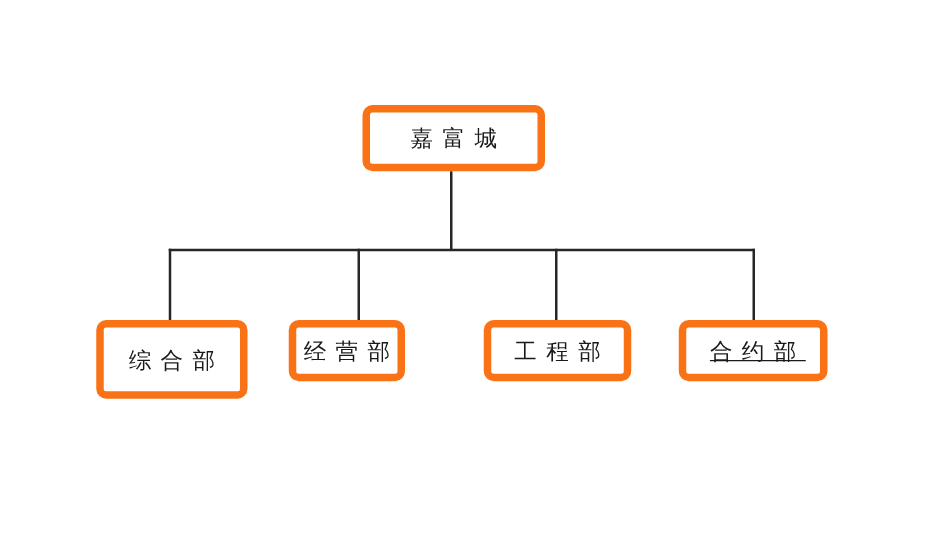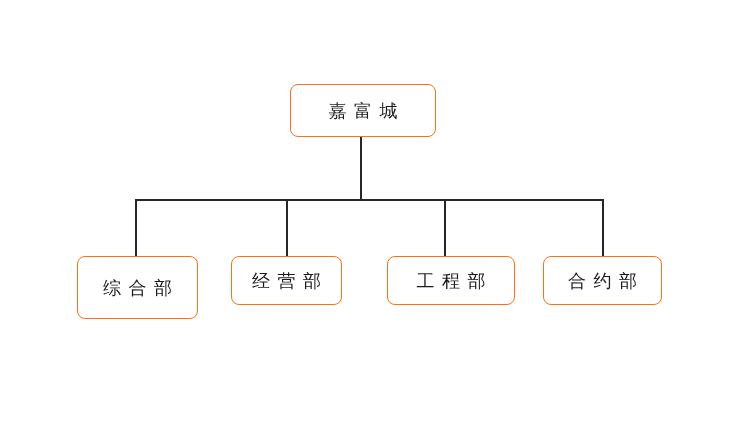--- a/index.html
+++ b/index.html
@@ -11,37 +11,37 @@
     position: relative;
     width: 740px;
     height: 427px;
     background: #ffffff;
     overflow: hidden;
     font-family: "Liberation Serif", "DejaVu Serif", serif;
   }
   .org-node {
     position: absolute;
     box-sizing: border-box;
-    border: 1px solid #f97316;
+    border: 6px solid #f97316;
     border-radius: 8px;
     background: #ffffff;
     display: flex;
     align-items: center;
     justify-content: center;
     color: #1a1a1a;
     font-size: 18px;
     letter-spacing: 0.42em;
     text-indent: 0.42em;
     white-space: nowrap;
   }
   .node-root   { left: 290px; top: 84px;  width: 146px; height: 53px; }
   .node-child1 { left: 77px;  top: 256px; width: 121px; height: 63px; }
-  .node-child2 { left: 231px; top: 256px; width: 111px; height: 49px; text-align: center; }
-  .node-child3 { left: 387px; top: 256px; width: 128px; height: 49px; }
-  .node-child4 { left: 543px; top: 256px; width: 119px; height: 49px; }
+  .node-child2 { left: 231px; top: 256px; width: 93px; height: 49px; text-align: center; }
+  .node-child3 { left: 387px; top: 256px; width: 118px; height: 49px; }
+  .node-child4 { left: 543px; top: 256px; width: 119px; height: 49px; text-decoration: underline; }
 
   .connector {
     position: absolute;
     background: #262626;
   }
   .conn-root-down { left: 360px; top: 137px; width: 2px;   height: 63px; }
   .conn-horizontal{ left: 135px; top: 199px; width: 469px; height: 2px;  }
   .conn-drop-1    { left: 135px; top: 199px; width: 2px;   height: 57px; }
   .conn-drop-2    { left: 286px; top: 199px; width: 2px;   height: 57px; }
   .conn-drop-3    { left: 444px; top: 199px; width: 2px;   height: 57px; }

